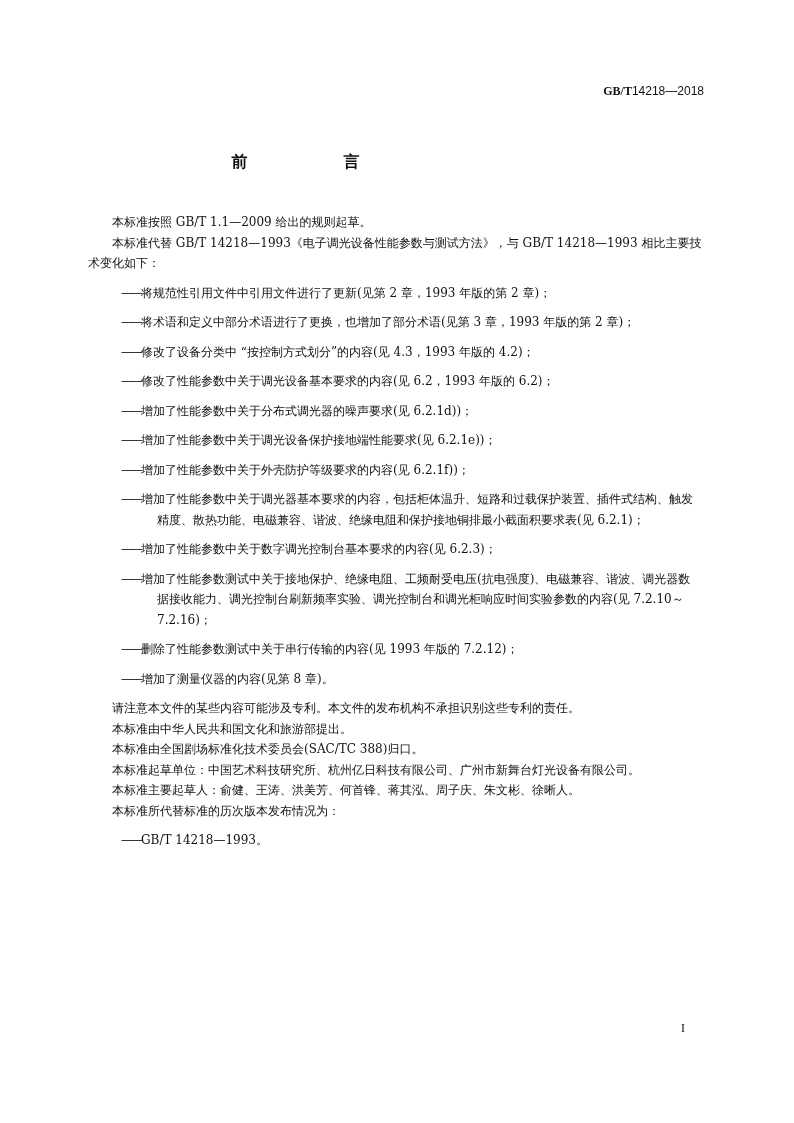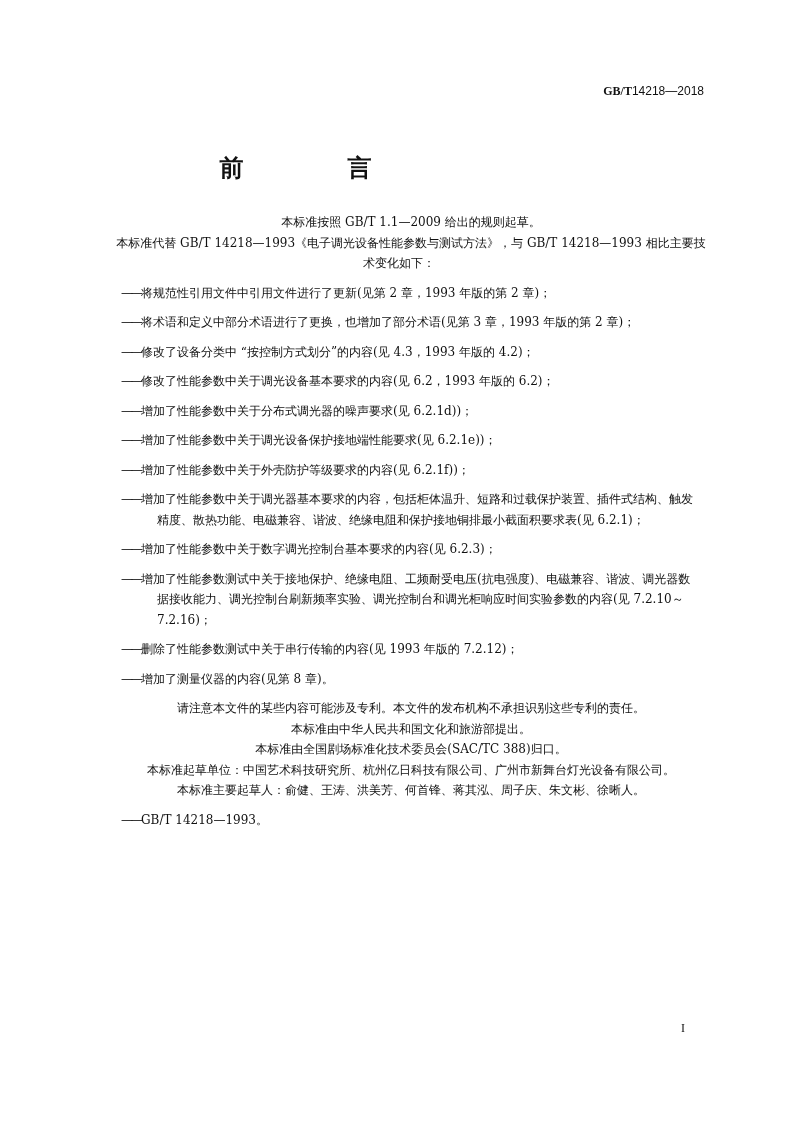--- a/index.html
+++ b/index.html
@@ -2,23 +2,23 @@
 <html><head>
 <meta charset="utf-8">
 <style>
   html, body { margin: 0; padding: 0; background: #ffffff; }
   body { width: 794px; height: 1123px; position: relative; overflow: hidden;
          font-family: "DejaVu Serif", "Liberation Serif", serif; color: #111; }
   .header-code { position: absolute; top: 84px; right: 90px; font-size: 12px;
                  font-family: "Liberation Sans", "DejaVu Sans", sans-serif; font-weight: normal; }
   .header-code .gb { font-family: "Liberation Serif", serif; font-weight: bold; }
   .title { position: absolute; top: 152px; left: 0; width: 631px; text-align: center;
-           font-family: "DejaVu Sans", sans-serif; font-weight: bold; font-size: 24px; letter-spacing: 40px; }
+           font-family: "DejaVu Sans", sans-serif; font-weight: bold; font-size: 16px; letter-spacing: 40px; }
   .content { position: absolute; top: 212px; left: 88px; width: 622px; font-size: 12px; line-height: 20.5px; }
-  .para { text-indent: 24px; margin: 0; white-space: nowrap; text-align: center; }
+  .para { text-indent: 24px; margin: 0; white-space: nowrap; }
   .para.wrap { white-space: normal; }
   .item { padding-left: 60px; text-indent: -36px; margin: 9px; }
   .item .dash { letter-spacing: -2px; }
   .page-num { position: absolute; top: 1021px; left: 681px; font-size: 12px; font-family: "Liberation Serif", serif; }
 </style>
 </head>
 <body>
 
 <div class="header-code">
   <span class="gb">GB/T</span><span>14218—2018</span>
@@ -43,16 +43,17 @@
     <p class="item"><span class="dash">——</span><span>增加了性能参数测试中关于接地保护、绝缘电阻、工频耐受电压(抗电强度)、电磁兼容、谐波、调光器数据接收能力、调光控制台刷新频率实验、调光控制台和调光柜响应时间实验参数的内容(见 7.2.10～7.2.16)；</span></p>
     <p class="item"><span class="dash">——</span><span>删除了性能参数测试中关于串行传输的内容(见 1993 年版的 7.2.12)；</span></p>
     <p class="item"><span class="dash">——</span><span>增加了测量仪器的内容(见第 8 章)。</span></p>
   </div>
 
   <p class="para">请注意本文件的某些内容可能涉及专利。本文件的发布机构不承担识别这些专利的责任。</p>
   <p class="para">本标准由中华人民共和国文化和旅游部提出。</p>
   <p class="para">本标准由全国剧场标准化技术委员会(SAC/TC 388)归口。</p>
   <p class="para">本标准起草单位：中国艺术科技研究所、杭州亿日科技有限公司、广州市新舞台灯光设备有限公司。</p>
   <p class="para">本标准主要起草人：俞健、王涛、洪美芳、何首锋、蒋其泓、周子庆、朱文彬、徐晰人。</p>
+  <p class="para">本标准所代替标准的历次版本发布情况为：</p>
   <p class="item"><span class="dash">——</span><span>GB/T 14218—1993。</span></p>
 </div>
 
 <div class="page-num">I</div>
 
 </body></html>

